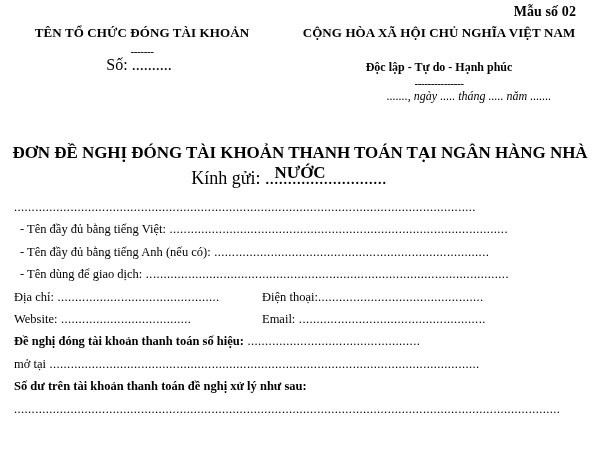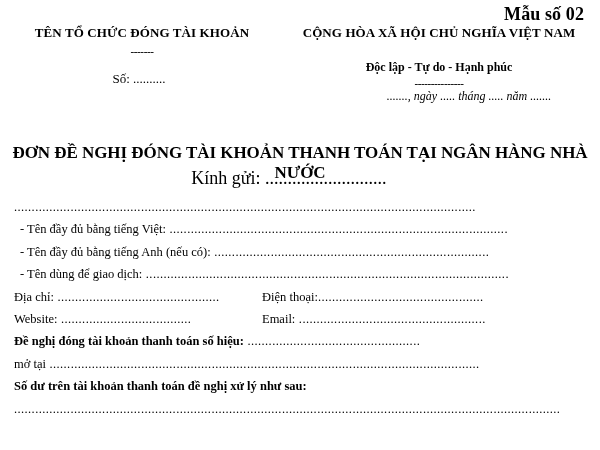--- a/index.html
+++ b/index.html
@@ -20,22 +20,22 @@
     width: 600px;
     height: 450px;
     padding: 0;
     box-sizing: border-box;
   }
 
   
   .form-code {
     position: absolute;
     top: 4px;
-    right: 16px;
-    font-size: 18px;
+    right: 24px;
+    font-size: 14px;
     font-weight: bold;
     letter-spacing: .1px;
   }
 
   
   .header {
     position: absolute;
     top: 25px;
     left: 0;
     width: 600px;
@@ -75,23 +75,22 @@
   .rule {
     font-size: 11px;
     font-weight: bold;
     line-height: 11px;
     letter-spacing: -0.4px;
     margin-top: 3px;
   }
   .rule-left { margin-top: 5px; }
 
   .so-line {
-    font-size: 13px;
+    font-size: 16px;
     line-height: 15px;
-    margin-top: 14px;
     text-align: center;
     padding-right: 6px;
   }
   .date-line {
     font-size: 12px;
     font-style: italic;
     line-height: 15px;
     text-align: center;
     padding-left: 60px;
   }

